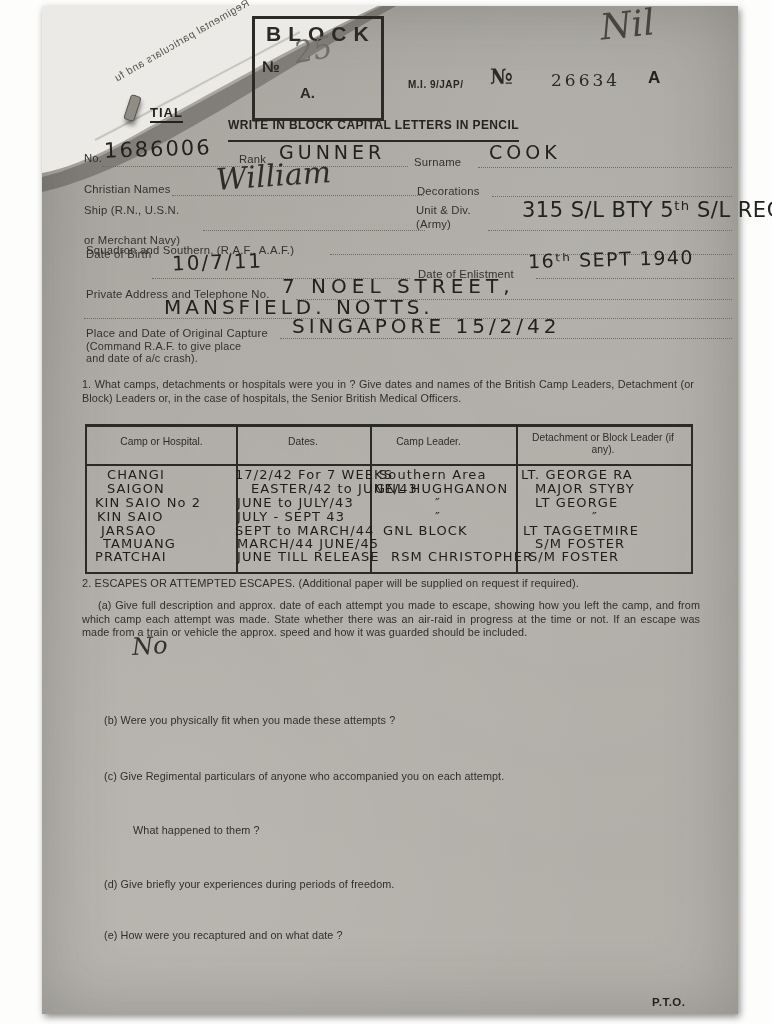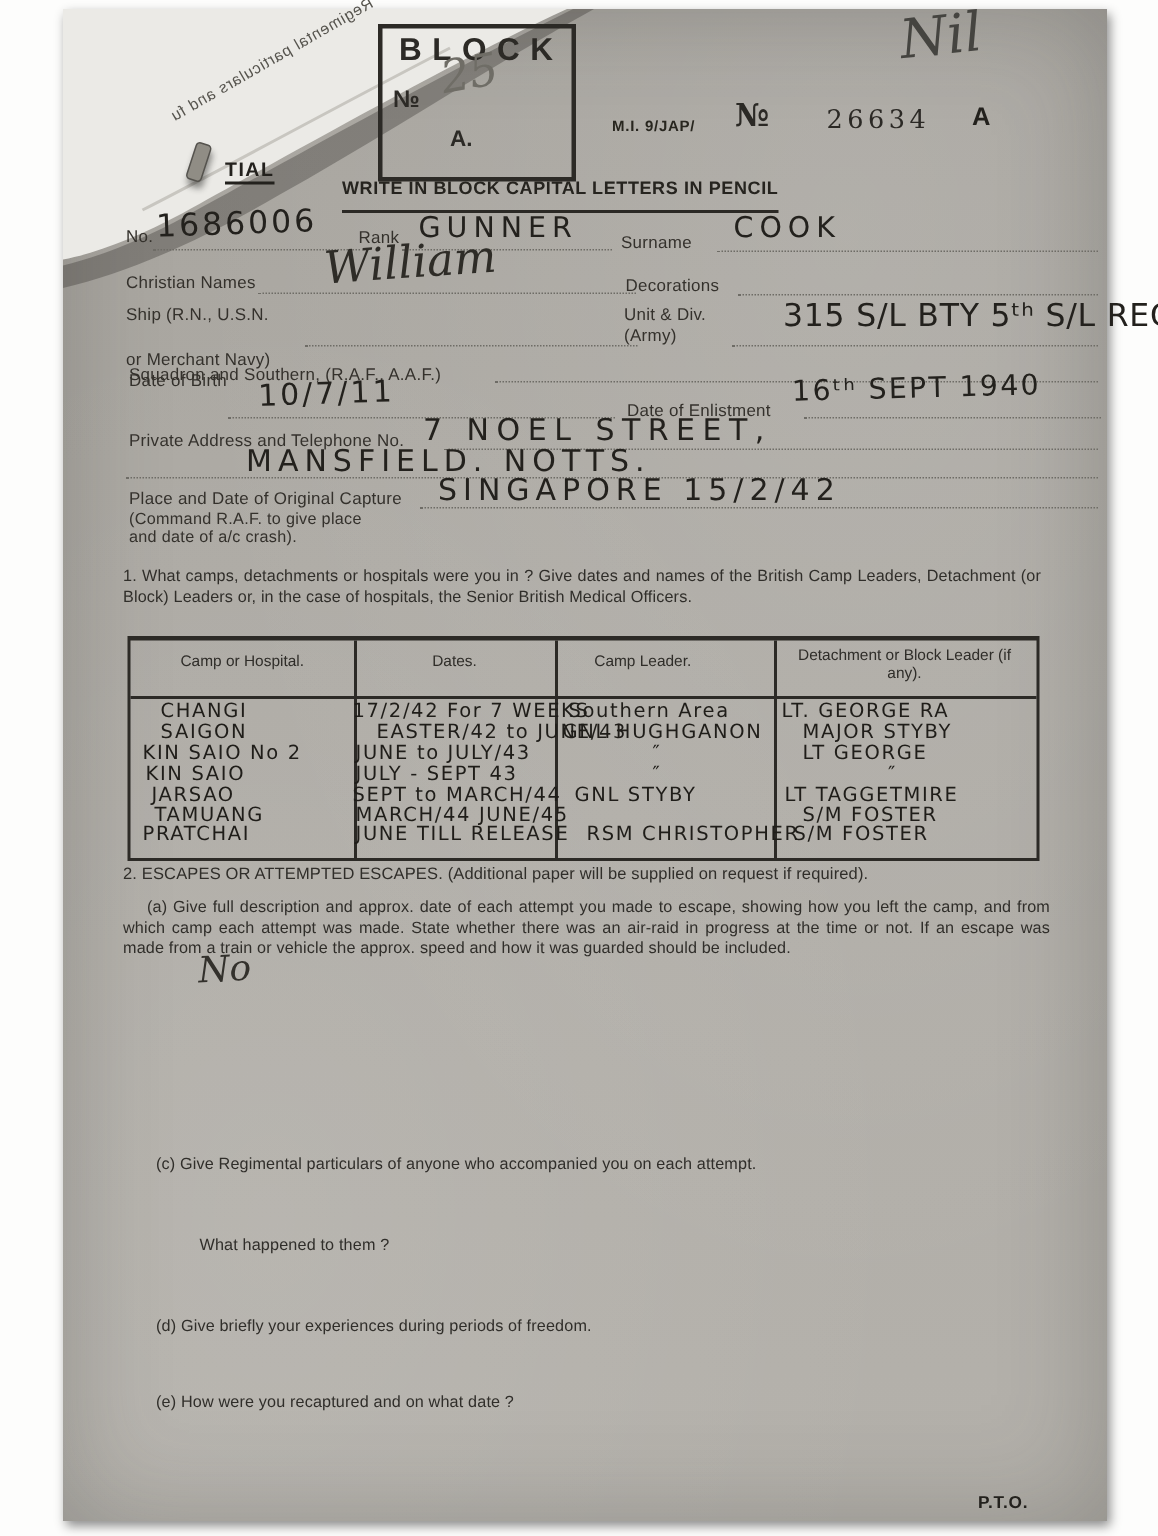--- a/index.html
+++ b/index.html
@@ -166,40 +166,41 @@
     </div>
     <div class="tr" style="top:82px;">
       <span class="td" style="left:10px;">KIN SAIO</span>
       <span class="td" style="left:150px;">JULY - SEPT 43</span>
       <span class="td" style="left:348px;">″</span>
       <span class="td" style="left:505px;">″</span>
     </div>
     <div class="tr" style="top:96px;">
       <span class="td" style="left:14px;">JARSAO</span>
       <span class="td" style="left:148px;">SEPT to MARCH/44</span>
-      <span class="td" style="left:296px;">GNL STYBY</span>
+      <span class="td" style="left:296px;">GNL BLOCK</span>
       <span class="td" style="left:436px;">LT TAGGETMIRE</span>
     </div>
     <div class="tr" style="top:109px;">
       <span class="td" style="left:16px;">TAMUANG</span>
       <span class="td" style="left:150px;">MARCH/44 JUNE/45</span>
       <span class="td" style="left:296px;"></span>
       <span class="td" style="left:448px;">S/M FOSTER</span>
     </div>
     <div class="tr" style="top:122px;">
       <span class="td" style="left:8px;">PRATCHAI</span>
       <span class="td" style="left:150px;">JUNE TILL RELEASE</span>
       <span class="td" style="left:304px;">RSM CHRISTOPHER</span>
       <span class="td" style="left:442px;">S/M FOSTER</span>
     </div>
   </div>
 
   <div class="par" style="left:82px;top:577px;width:620px;font-size:11px;text-align:left;">2.   ESCAPES OR ATTEMPTED ESCAPES.   (Additional paper will be supplied on request if required).</div>
   <div class="par" style="left:82px;top:599px;width:618px;text-indent:16px;">(a)  Give full description and approx. date of each attempt you made to escape, showing how you left the camp, and from which camp each attempt was made.   State whether there was an air-raid in progress at the time or not.   If an escape was made from a train or vehicle the approx. speed and how it was guarded should be included.</div>
   <div class="script" style="left:132px;top:632px;font-size:24px;transform:rotate(-3deg);color:#33312c;">No</div>
 
+  <div class="par" style="left:104px;top:714px;width:560px;text-align:left;">(b)  Were you physically fit when you made these attempts ?</div>
   <div class="par" style="left:104px;top:770px;width:580px;text-align:left;">(c)  Give Regimental particulars of anyone who accompanied you on each attempt.</div>
   <div class="par" style="left:133px;top:824px;width:400px;text-align:left;">What happened to them ?</div>
   <div class="par" style="left:104px;top:878px;width:560px;text-align:left;">(d)  Give briefly your experiences during periods of freedom.</div>
   <div class="par" style="left:104px;top:929px;width:560px;text-align:left;">(e)  How were you recaptured and on what date ?</div>
 
   <div class="pto">P.T.O.</div>
 </div>
 
 </body></html>

